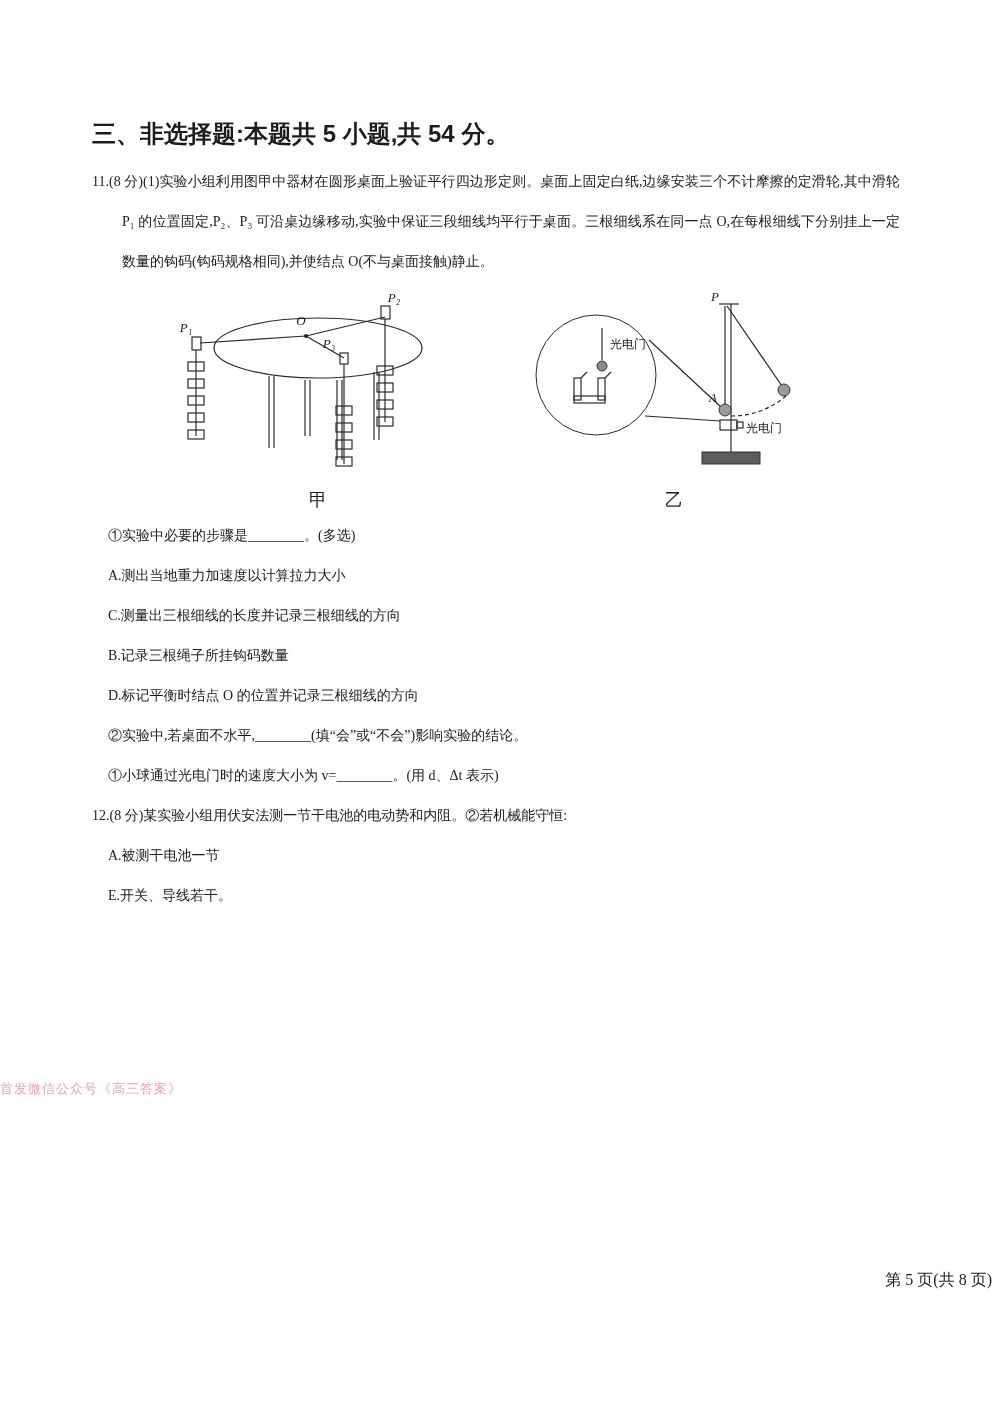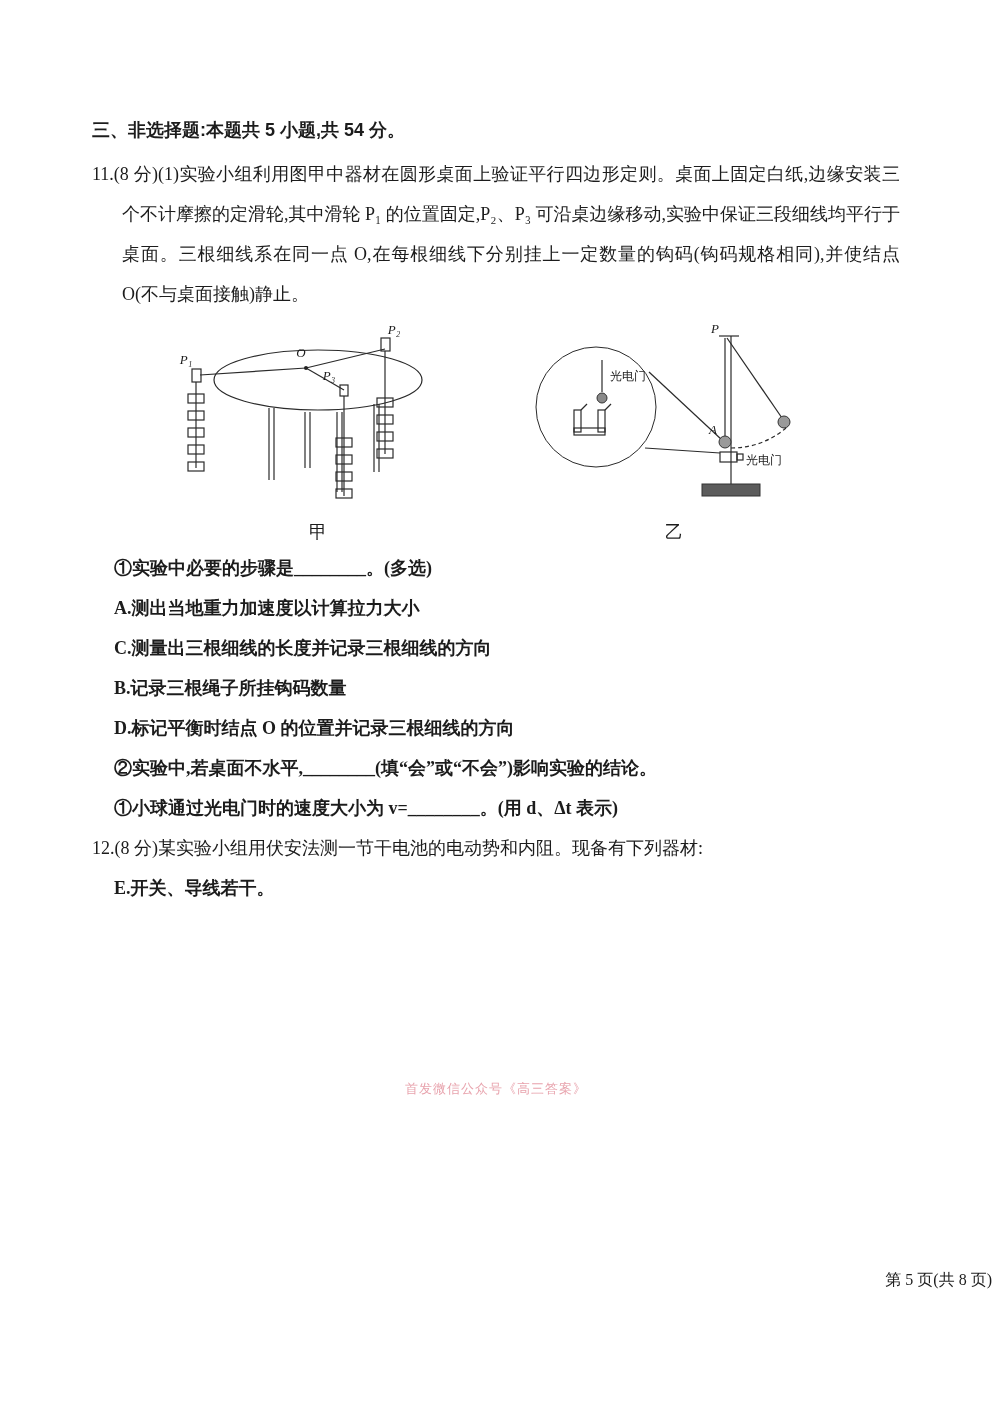--- a/index.html
+++ b/index.html
@@ -5,38 +5,38 @@
   * { margin:0; padding:0; box-sizing:border-box; }
   html,body { width:992px; height:1403px; }
   body {
     background:#ffffff;
     font-family:"Liberation Serif","DejaVu Serif",serif;
     color:#1c1c1c;
     position:relative;
     overflow:hidden;
   }
   .page { padding:118px 92px 0 92px; position:relative; }
-  .sec-header { font-size:18px; font-weight:bold; margin-bottom:12px; font-family:"Liberation Sans","DejaVu Sans",sans-serif; }
-  p.line { font-size:18px; line-height:40px; text-align:justify; }
+  .sec-header { font-size:24px; font-weight:bold; margin-bottom:12px; font-family:"Liberation Sans","DejaVu Sans",sans-serif; }
+  p.line { font-size:14px; line-height:40px; text-align:justify; }
   .hang { padding-left:30px; text-indent:-30px; }
-  .indent { margin-left:22px;font-weight:bold; }
+  .indent { margin-left:16px; }
   .qnum { font-weight:normal; }
   .figures { display:flex; justify-content:center; align-items:flex-start; gap:56px; margin:8px 0 4px 0; }
   .fig { text-align:center; }
   .fig svg { display:block; }
   .fig-caption { font-size:18px; margin-top:0px; }
   svg line, svg ellipse, svg rect.outl, svg path.outl { stroke:#2a2a2a; stroke-width:1.2; fill:none; }
   svg text { fill:#1c1c1c; }
   .footer {
     position:absolute; bottom:112px; left:0; width:100%;
     text-align:right; font-size:16px;
   }
   .watermark {
     position:absolute; top:1080px; left:0; width:100%;
-    text-align:center; color:#e8a3ad; font-size:13px; letter-spacing:1px;
+    text-align:left; color:#e8a3ad; font-size:13px; letter-spacing:1px;
     pointer-events:none;
   }
 </style>
 </head>
 <body>
 
 <div class="page">
 
   <div class="sec-header">三、非选择题:本题共 5 小题,共 54 分。</div>
 
@@ -136,20 +136,21 @@
   </div>
 
   <p class="line indent">①实验中必要的步骤是________。(多选)</p>
   <p class="line indent">A.测出当地重力加速度以计算拉力大小</p>
   <p class="line indent">C.测量出三根细线的长度并记录三根细线的方向</p>
   <p class="line indent">B.记录三根绳子所挂钩码数量</p>
   <p class="line indent">D.标记平衡时结点 O 的位置并记录三根细线的方向</p>
   <p class="line indent">②实验中,若桌面不水平,________(填“会”或“不会”)影响实验的结论。</p>
   <p class="line indent">①小球通过光电门时的速度大小为 v=________。(用 d、Δt 表示)</p>
 
-  <p class="line hang"><span class="qnum">12.(8 分)</span><span>某实验小组用伏安法测一节干电池的电动势和内阻。现备有下列器材:</span></p>
+  <p class="line hang"><span class="qnum">12.(8 分)</span><span>某实验小组用伏安法测一节干电池的电动势和内阻。②若机械能守恒:</span></p>
+  <p class="line indent">A.被测干电池一节</p>
   <p class="line indent">E.开关、导线若干。</p>
 
 </div>
 
 <div class="watermark">首发微信公众号《高三答案》</div>
 
 <div class="footer">第 5 页(共 8 页)</div>
 
 </body></html>

